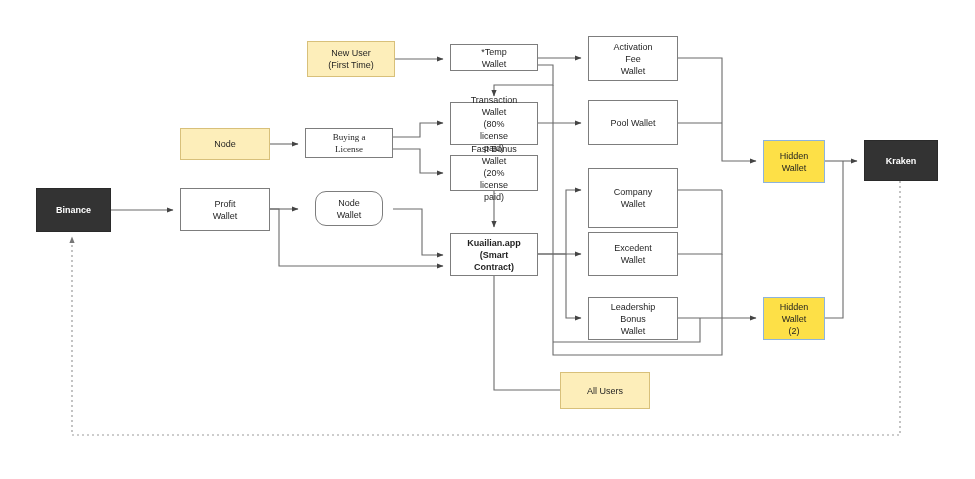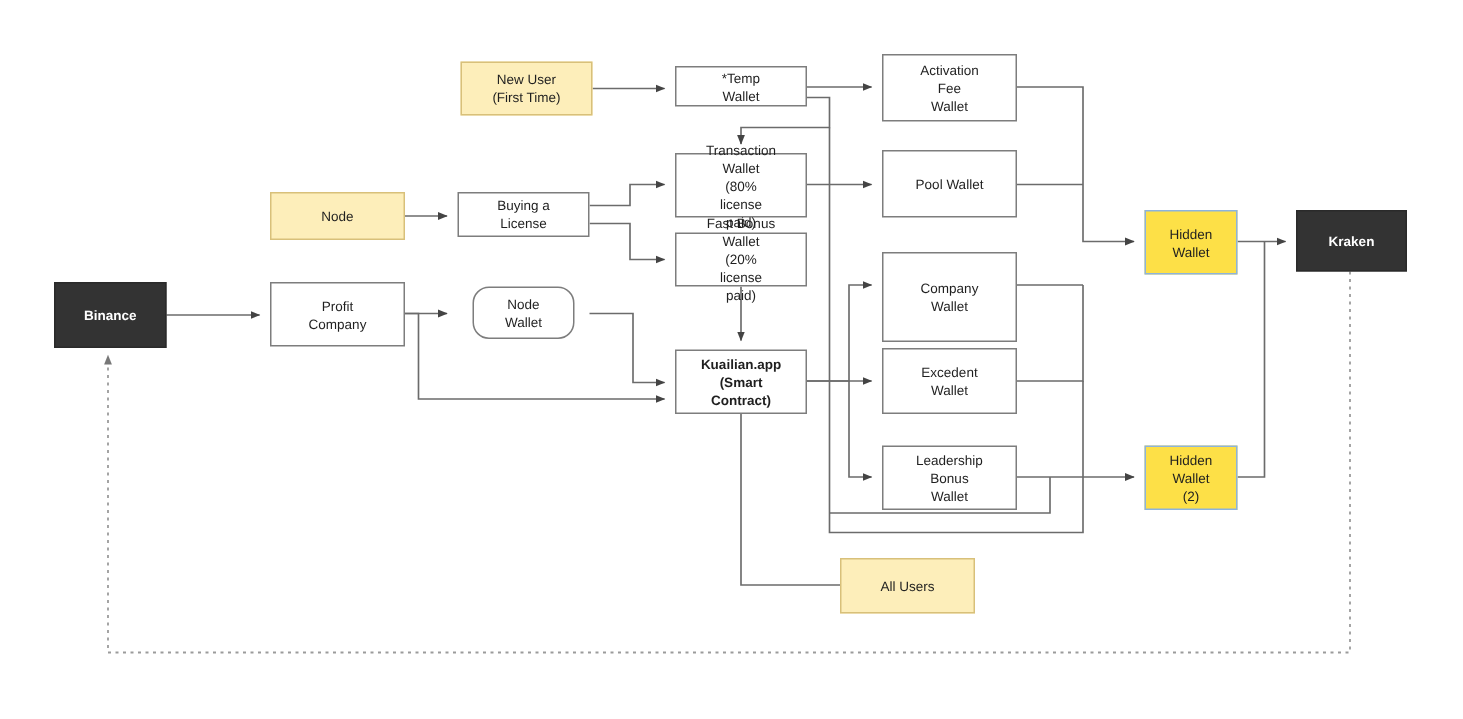--- a/index.html
+++ b/index.html
@@ -144,21 +144,21 @@
 
   <div class="node" style="left:588px;top:36px;width:90px;height:45px;">
     <span>Activation Fee
 Wallet</span>
   </div>
 
   <div class="node yellow" style="left:180px;top:128px;width:90px;height:32px;">
     <span>Node</span>
   </div>
 
-  <div class="node" style="left:305px;top:128px;width:88px;height:30px;">
+  <div class="node" style="left:305px;top:128px;width:88px;height:30px;font-family:Liberation Serif, serif;">
     <span>Buying a License</span>
   </div>
 
   <div class="node" style="left:450px;top:102px;width:88px;height:43px;">
     <span>Transaction Wallet
 (80% license paid)</span>
   </div>
 
   <div class="node" style="left:588px;top:100px;width:90px;height:45px;">
     <span>Pool Wallet</span>
@@ -180,21 +180,21 @@
 
   <div class="node" style="left:588px;top:168px;width:90px;height:60px;">
     <span>Company Wallet</span>
   </div>
 
   <div class="node dark" style="left:36px;top:188px;width:75px;height:44px;">
     <span>Binance</span>
   </div>
 
   <div class="node" style="left:180px;top:188px;width:90px;height:43px;">
-    <span>Profit Company</span>
+    <span>Profit Wallet</span>
   </div>
 
   <div class="node" style="left:315px;top:191px;width:68px;height:35px;border-radius:11px;">
     <span>Node Wallet</span>
   </div>
 
   <div class="node" style="left:588px;top:232px;width:90px;height:44px;">
     <span>Excedent Wallet</span>
   </div>
 

